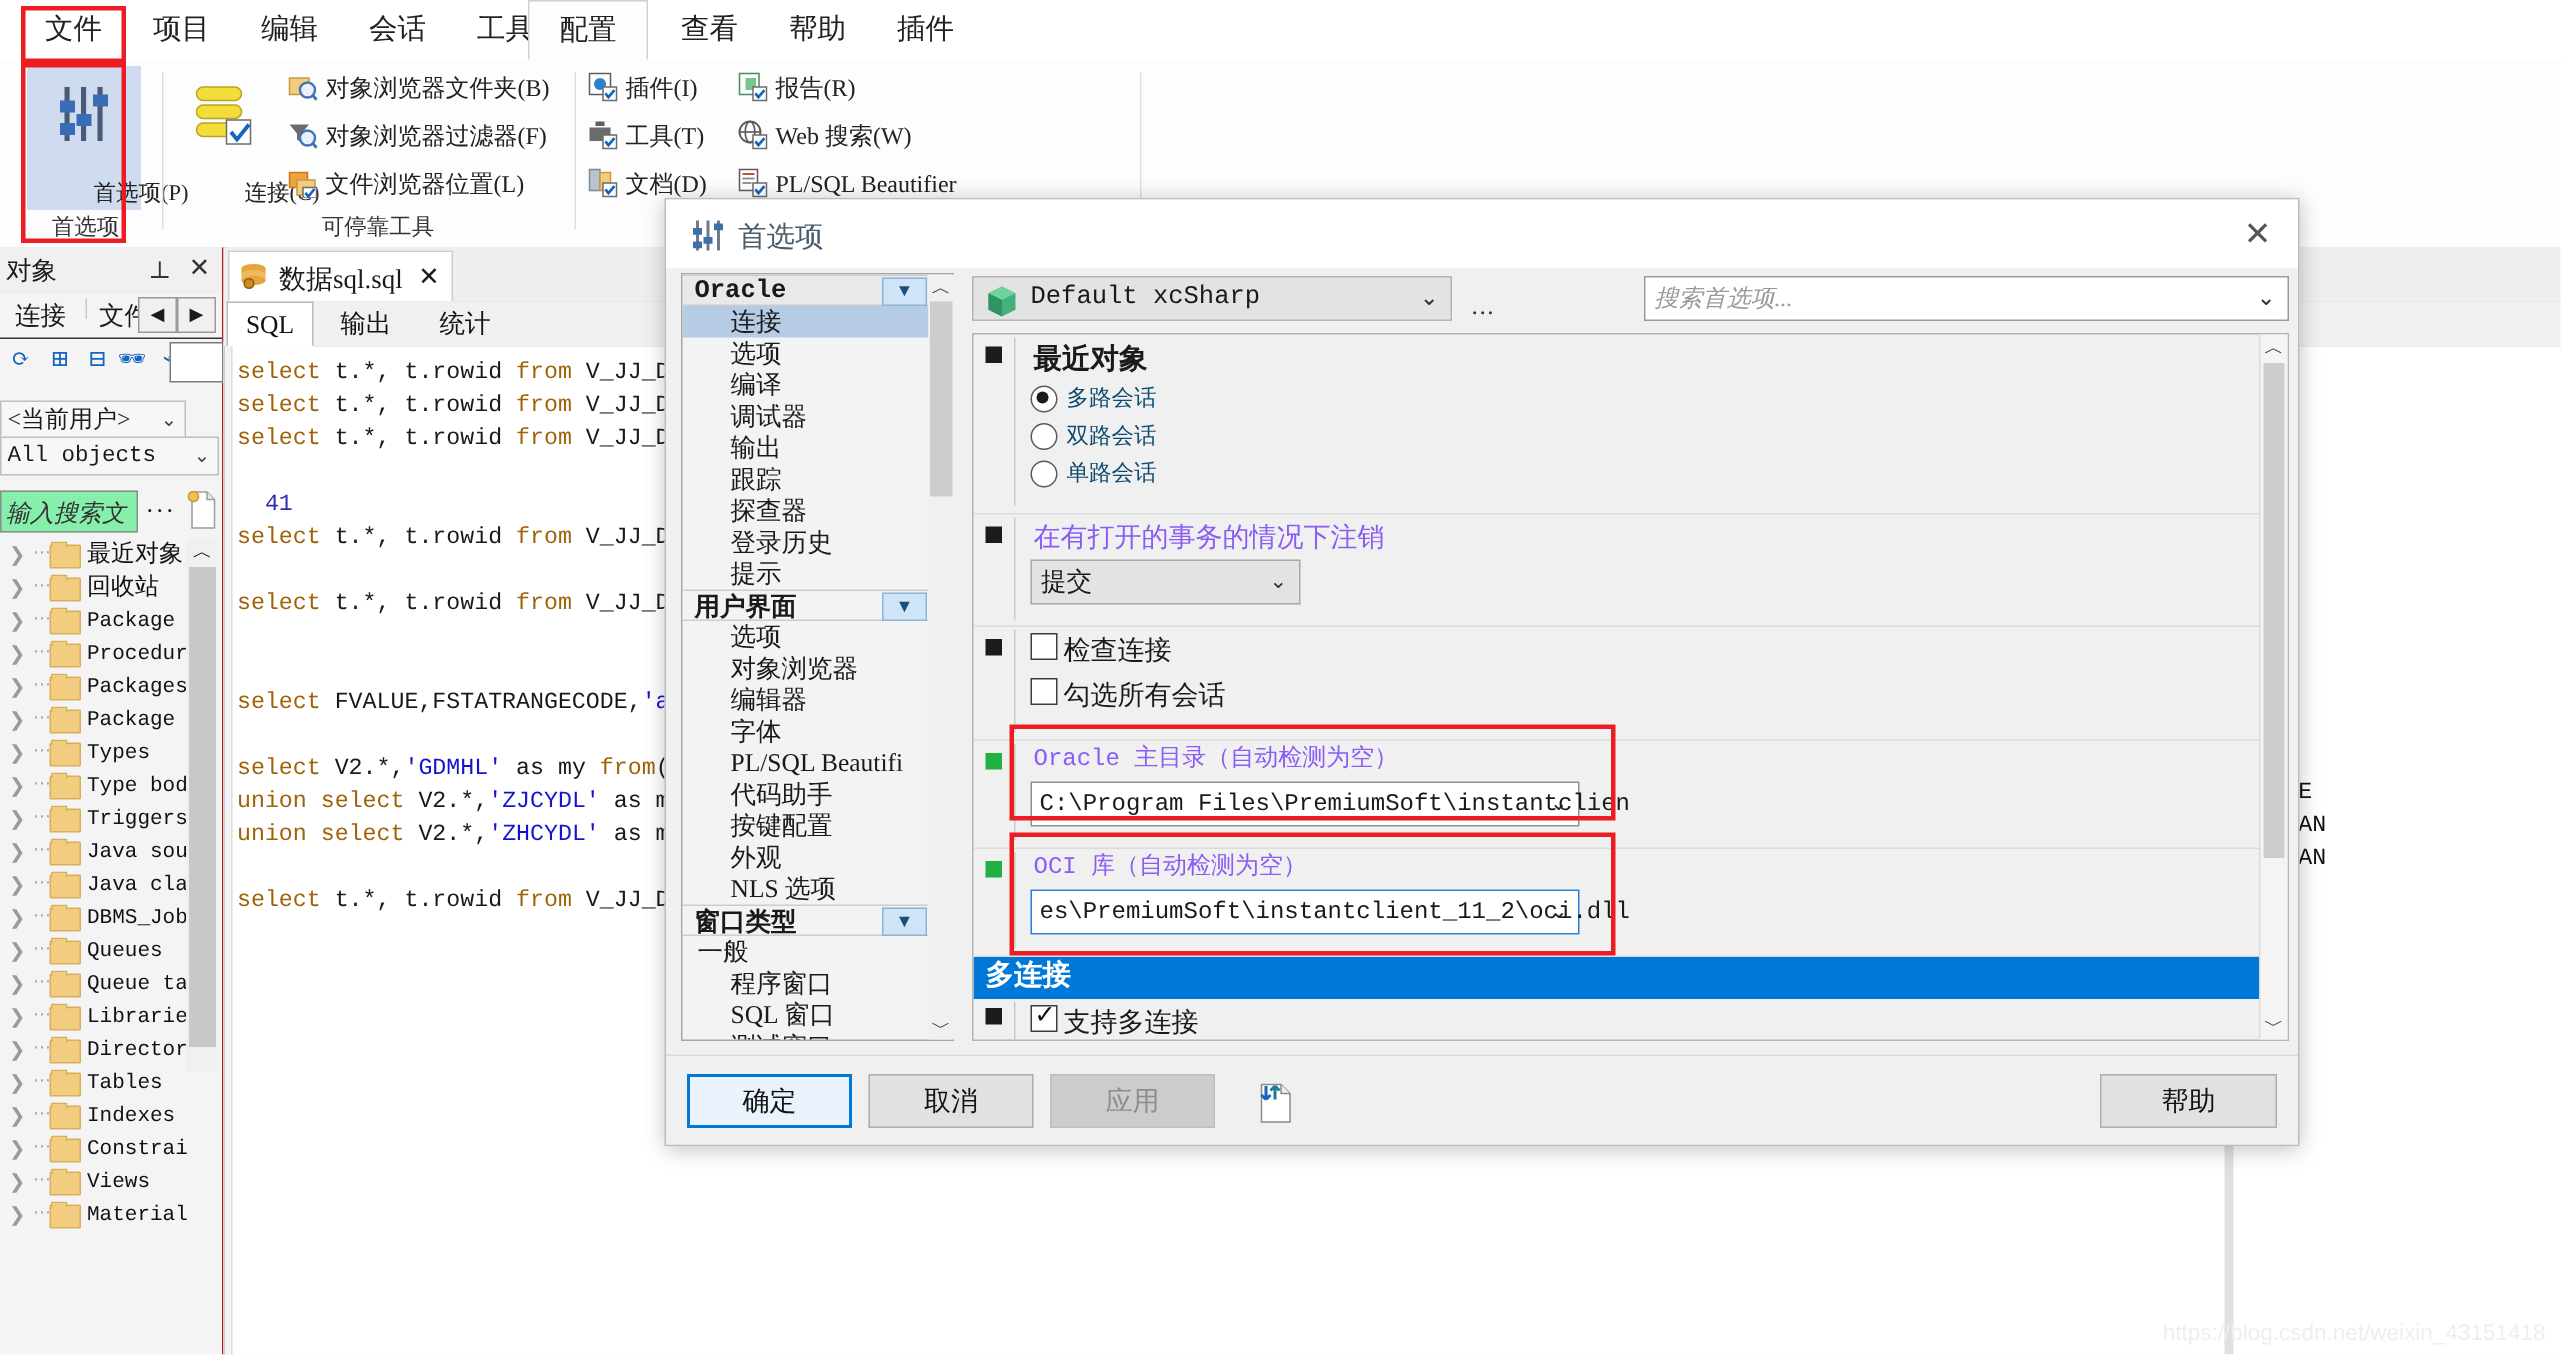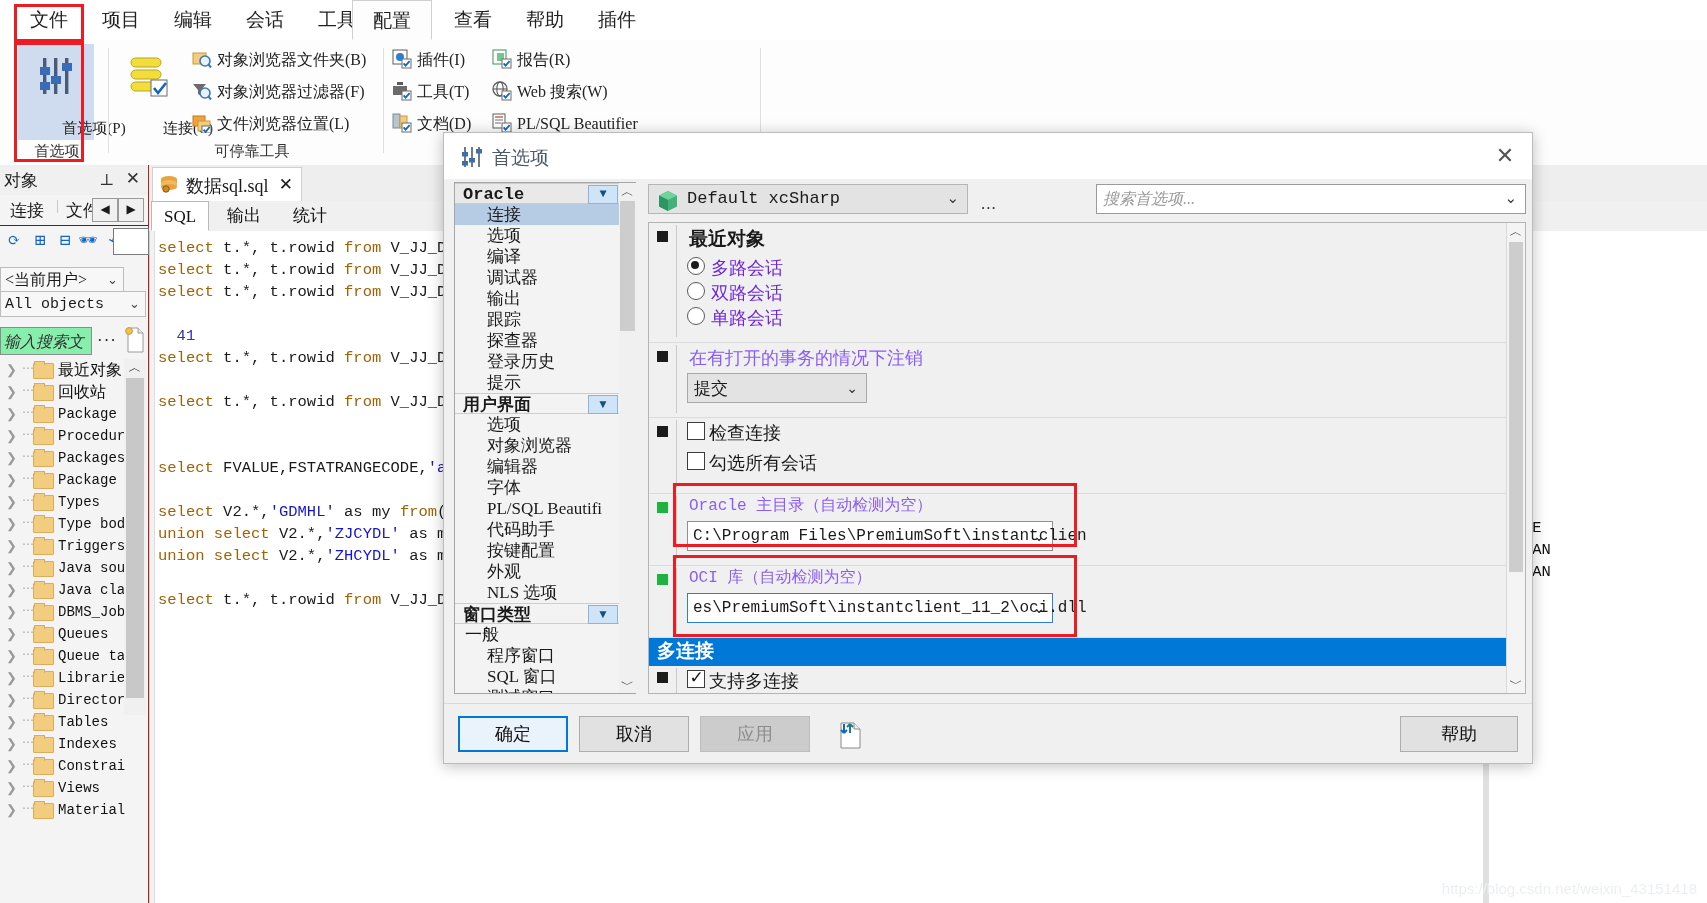--- a/index.html
+++ b/index.html
@@ -100,21 +100,21 @@
   #settings{position:absolute;left:0;top:40px;width:878px;height:472px;background:#f0f0f0;border:1px solid #b4b4b4;box-sizing:border-box;}
   #settings-inner{position:absolute;left:0;top:0;width:858px;height:470px;overflow:hidden;}
   .sect{position:absolute;left:0;width:858px;border-bottom:1px solid #dcdcdc;box-sizing:border-box;}
   .bullet{position:absolute;left:8px;top:8px;width:11px;height:11px;background:#1b1b1b;}
   .gbullet{position:absolute;left:8px;top:8px;width:11px;height:11px;background:#1fb141;}
   .vline{position:absolute;left:27px;top:2px;width:1px;background:#c9c9c9;}
   .sect-title{position:absolute;left:40px;top:3px;font-size:19px;font-weight:bold;color:#1a1a1a;}
   .sect-label{position:absolute;left:40px;top:3px;font-size:18px;color:#8b5cf6;white-space:nowrap;}
   .radio{position:absolute;left:38px;width:18px;height:18px;border:1.6px solid #5a5a5a;border-radius:50%;background:#fff;box-sizing:border-box;}
   .radio.on:after{content:"";position:absolute;left:3.4px;top:3.4px;width:8px;height:8px;background:#1b1b1b;border-radius:50%;}
-  .radio-lbl{position:absolute;left:62px;font-size:18px;color:#6d28d9;}
+  .radio-lbl{position:absolute;left:62px;font-size:15px;color:#0c4a6e;}
   .chk{position:absolute;left:38px;width:18px;height:18px;border:1.6px solid #3c3c3c;background:#fff;box-sizing:border-box;}
   .chk.on:after{content:"✓";position:absolute;left:1.5px;top:-4px;font-size:17px;color:#111;font-family:"DejaVu Sans",sans-serif;}
   .chk-lbl{position:absolute;left:60px;font-size:18px;color:#1a1a1a;}
   .ddl{position:absolute;background:#e3e3e3;border:1px solid #a9a9a9;box-sizing:border-box;}
   .ddl .dv{position:absolute;left:6px;top:50%;transform:translateY(-50%);font-size:17px;white-space:nowrap;}
   .ddl .da{position:absolute;right:8px;top:50%;transform:translateY(-50%);font-size:14px;color:#333;}
   .pathbox{position:absolute;background:#ffffff;border:1px solid #8f8f8f;box-sizing:border-box;}
   .pathbox.focus{border:1px solid #2b7fd4;}
   .pathbox .pv{position:absolute;left:5px;top:50%;transform:translateY(-50%);font-size:16px;font-family:"Liberation Mono","DejaVu Sans Mono",monospace;white-space:nowrap;overflow:hidden;}
   .pathbox .pa{position:absolute;right:7px;top:50%;transform:translateY(-50%);font-size:14px;color:#222;}

